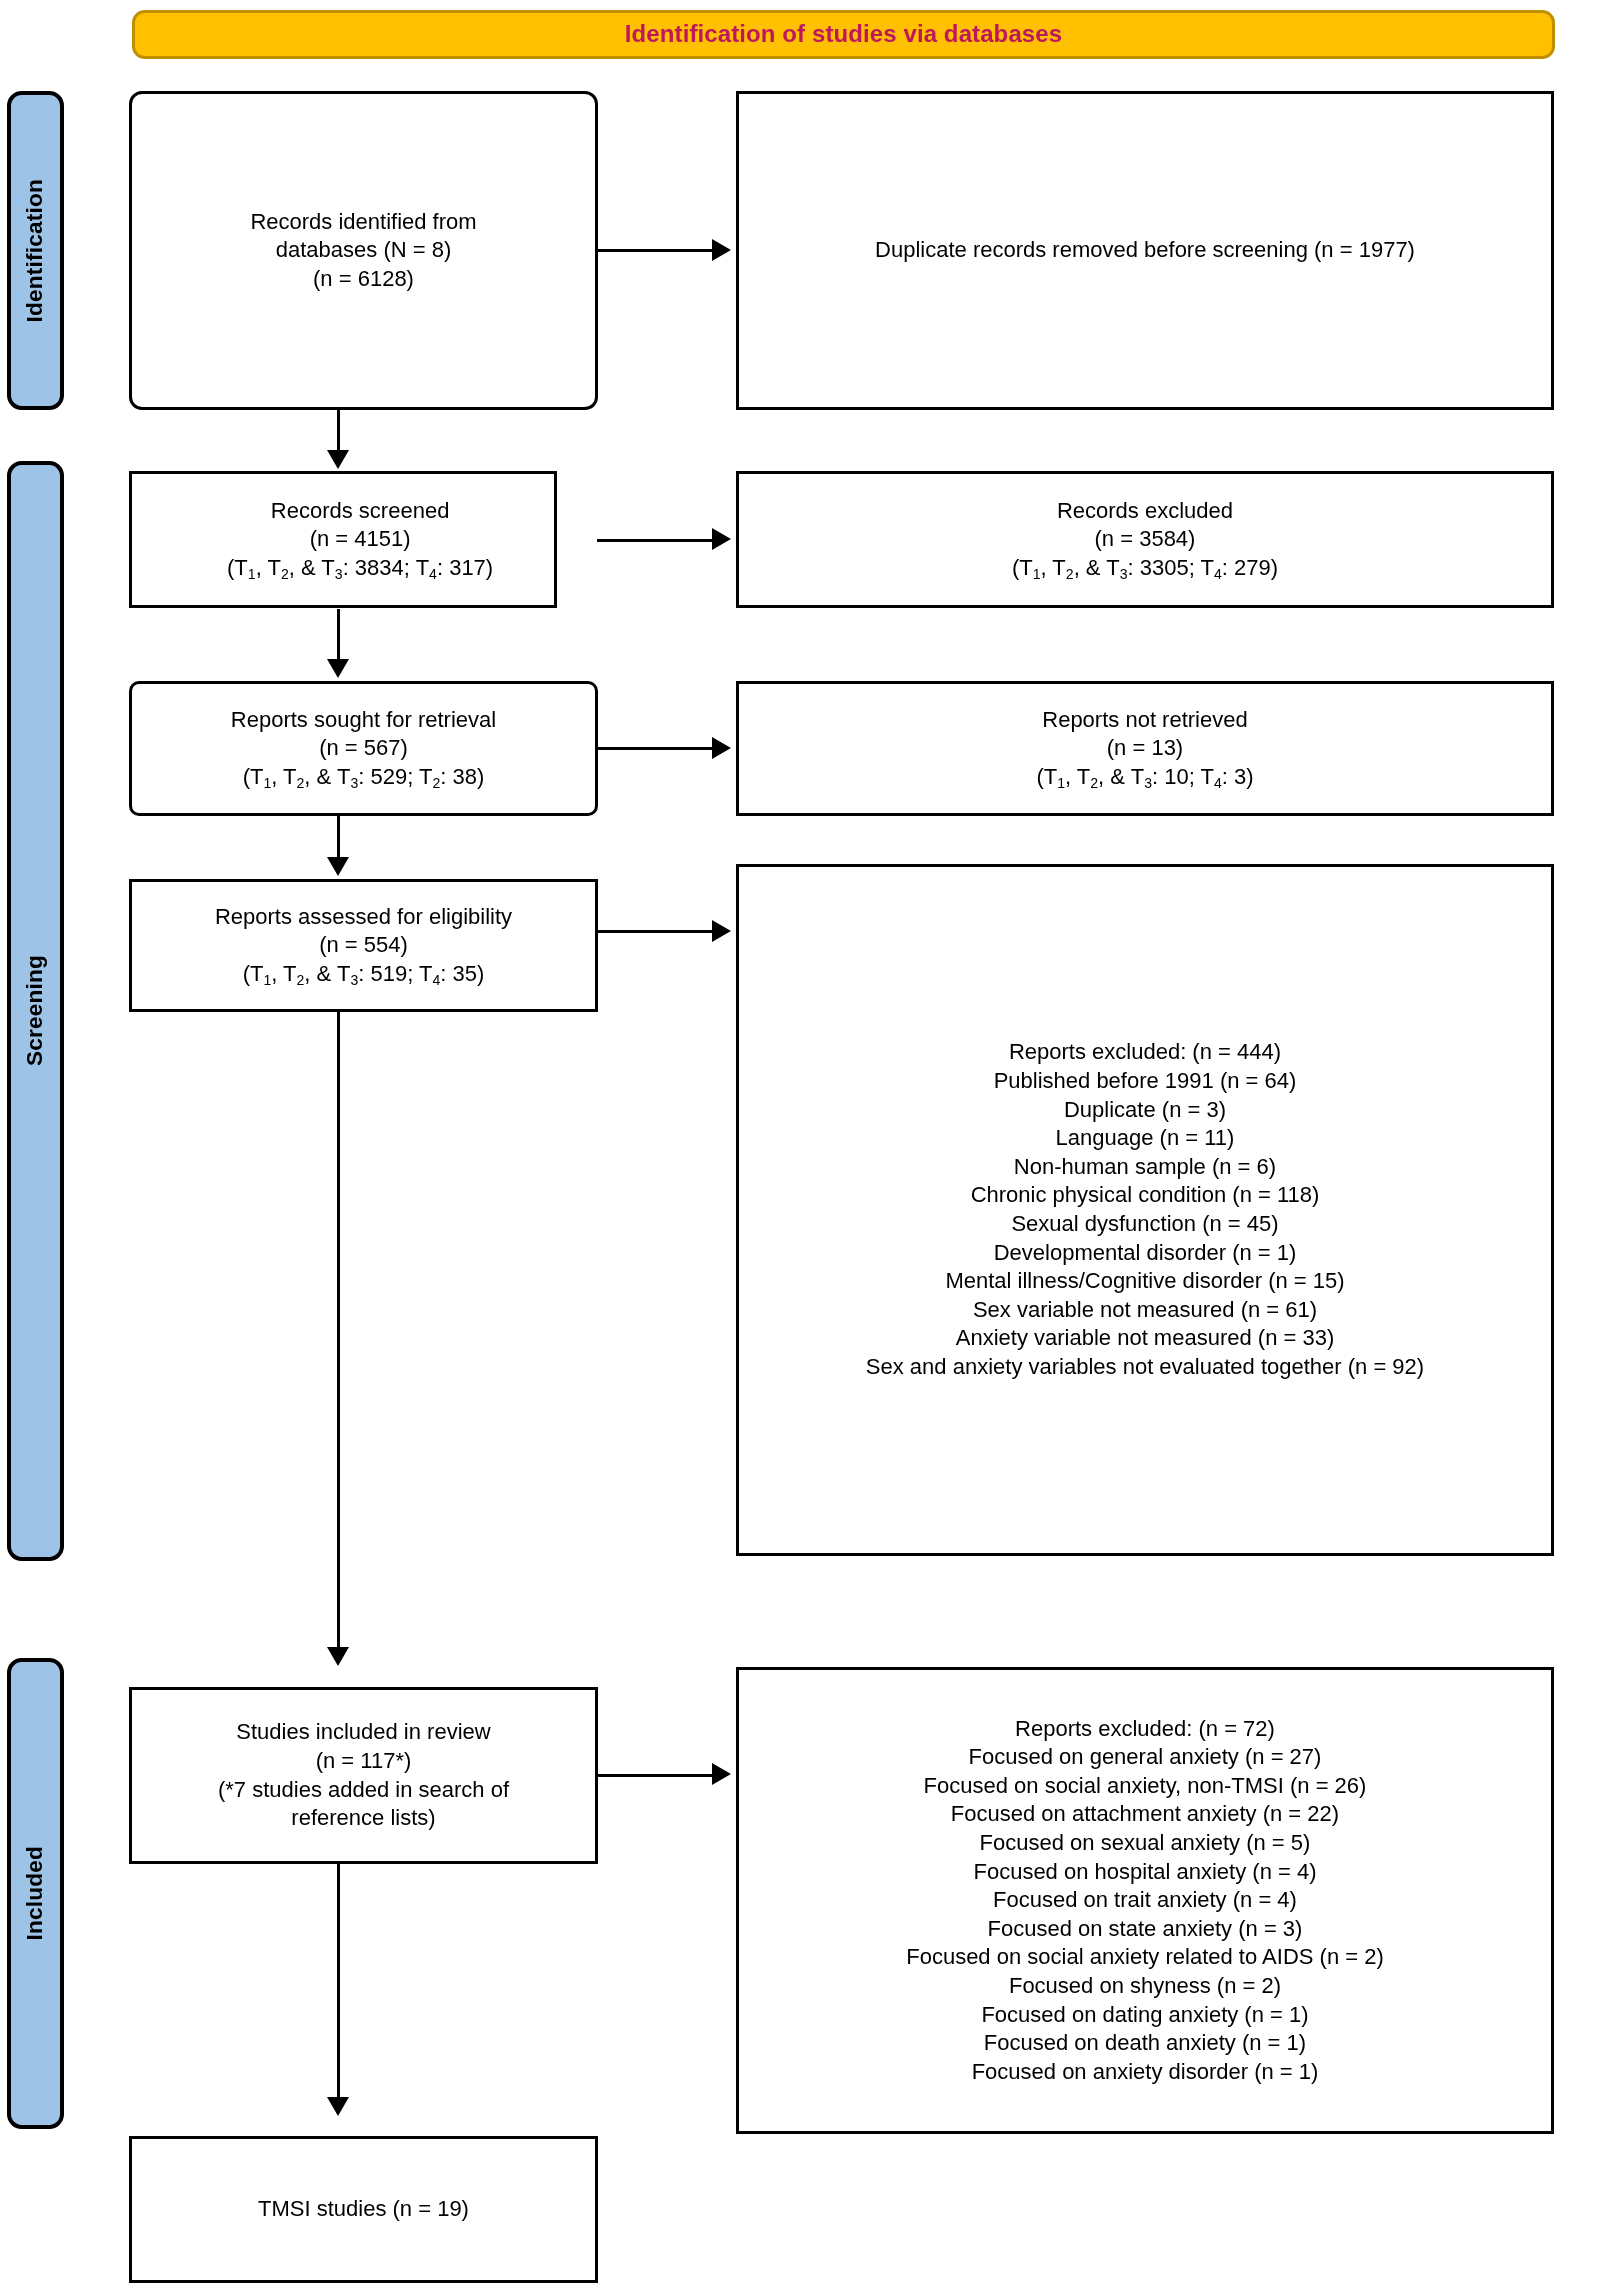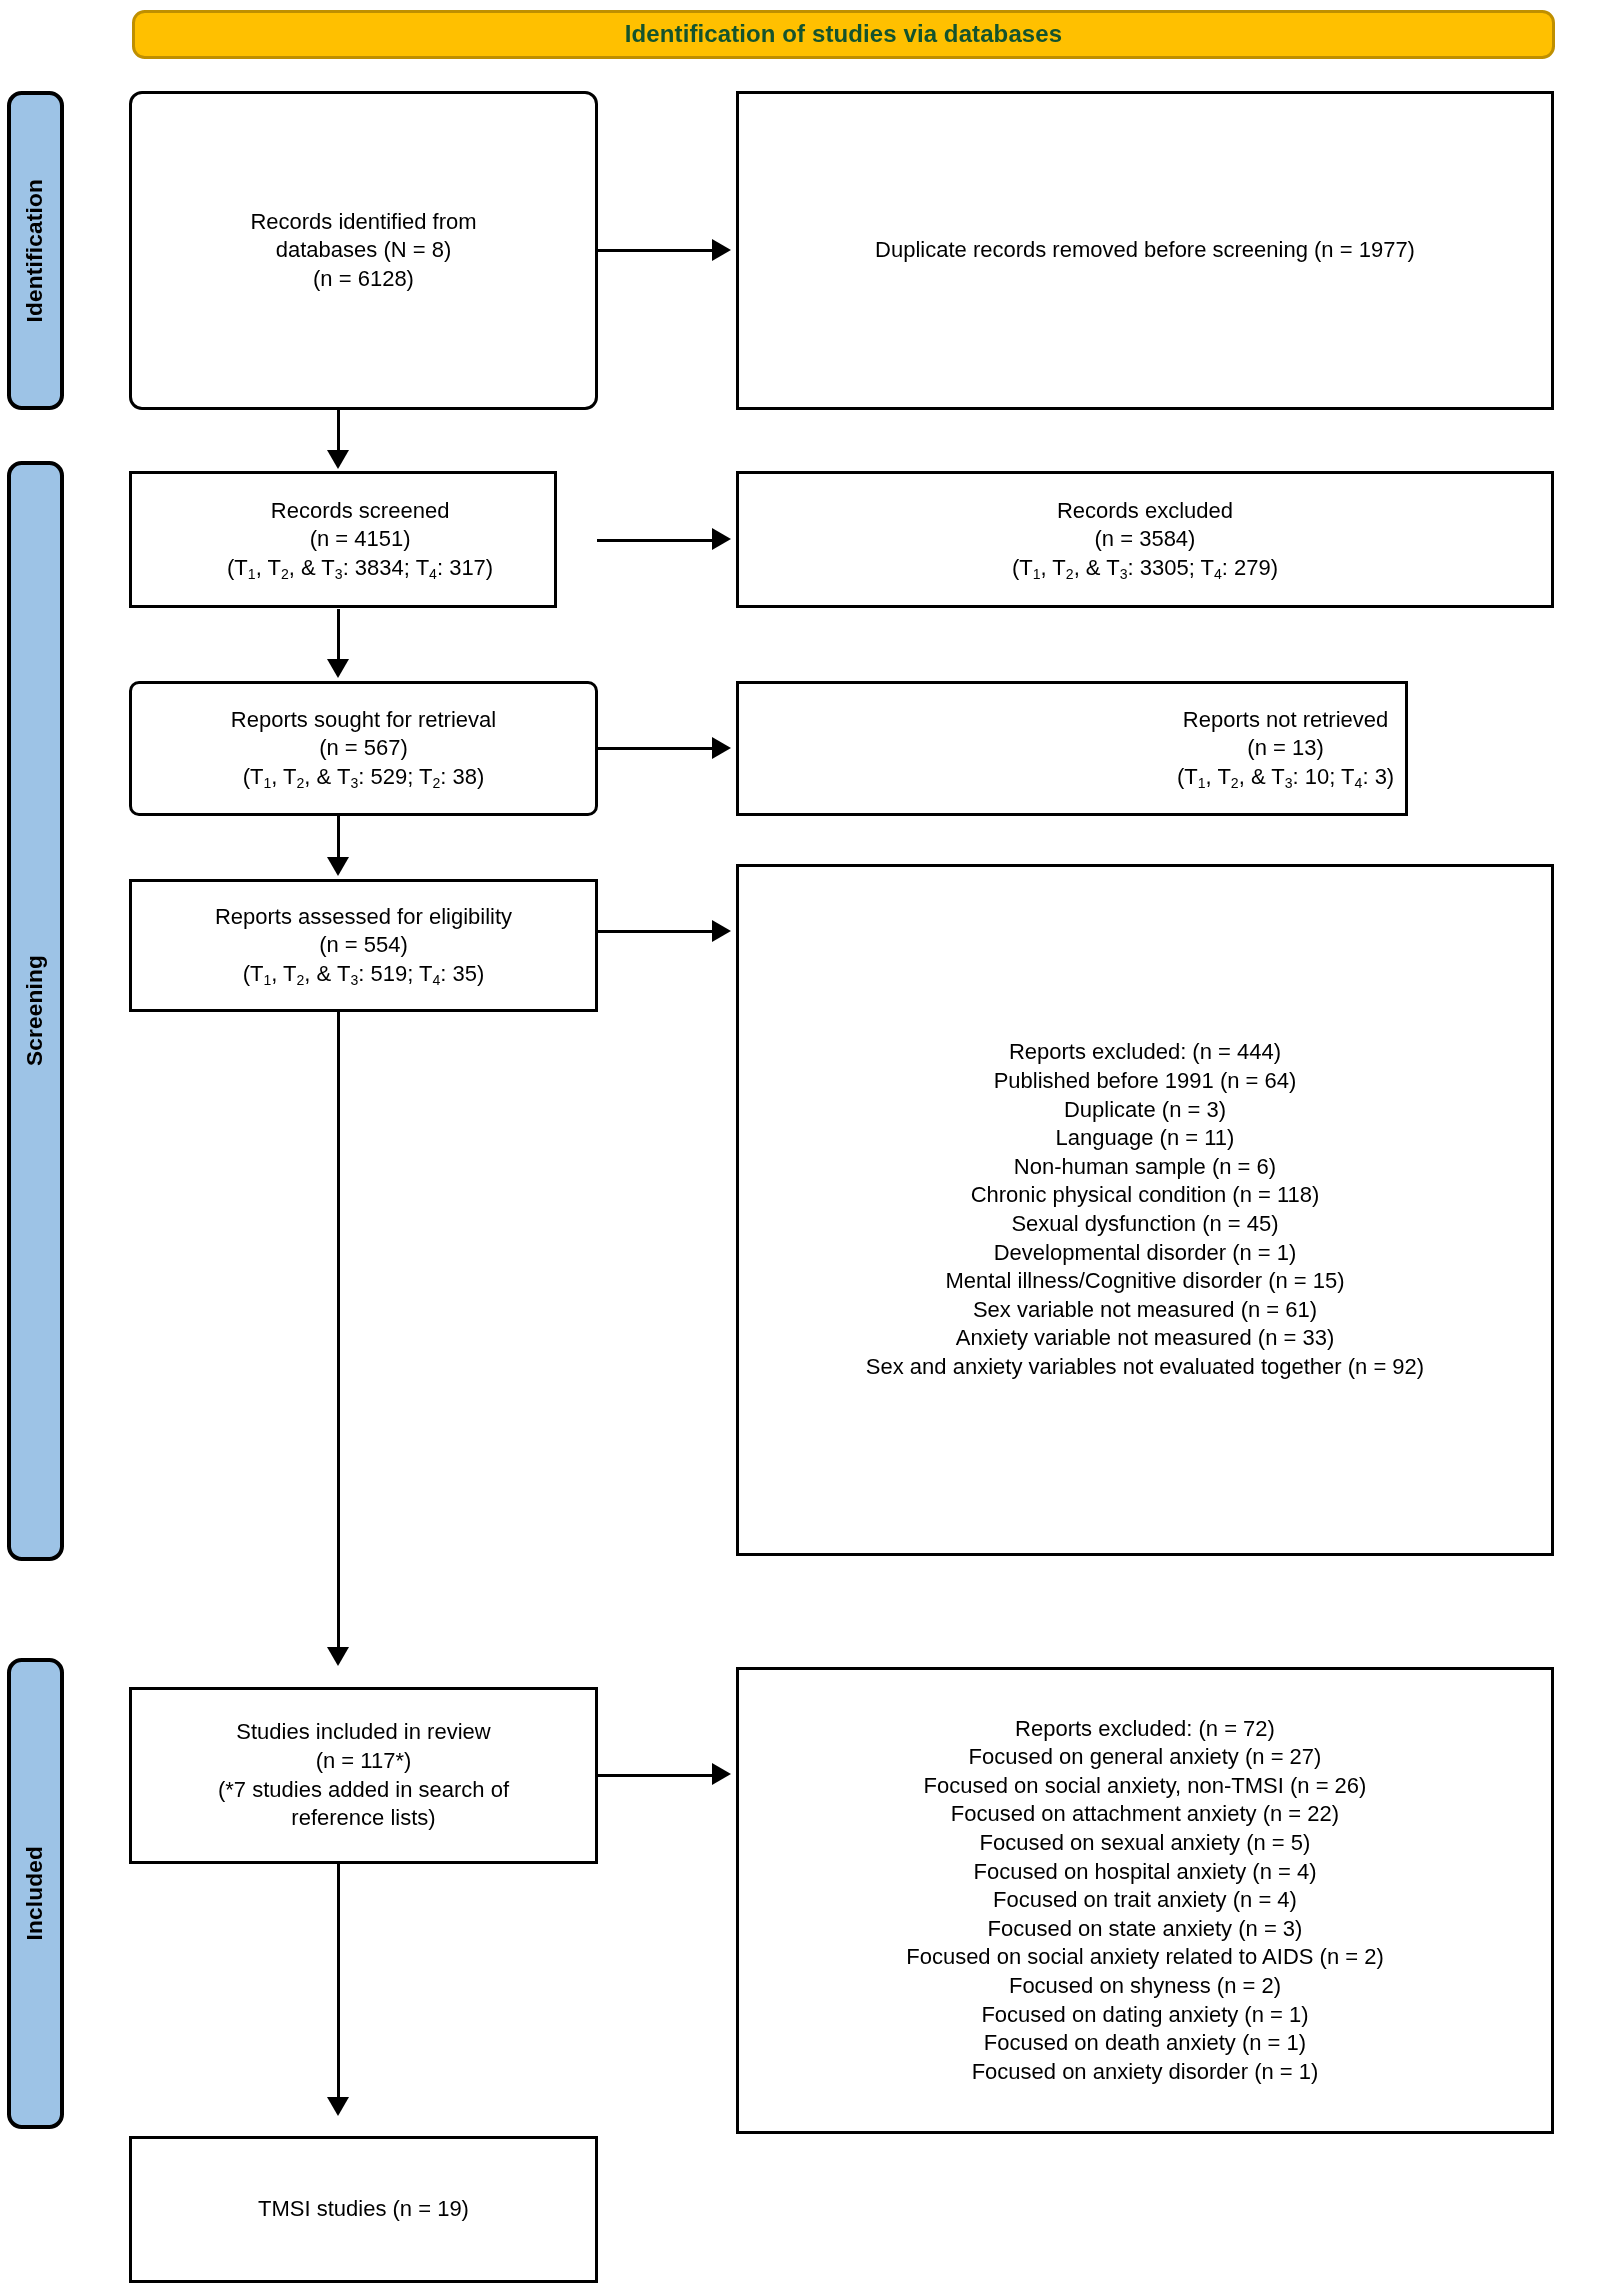--- a/index.html
+++ b/index.html
@@ -29,21 +29,21 @@
     border: 3.4px solid #BF8F00;
     border-radius: 12.8px;
     box-sizing: border-box;
     display: flex;
     align-items: center;
     justify-content: center;
   }
   .banner-text {
     font-size: 24px;
     font-weight: bold;
-    color: #14532d;
+    color: #be185d;
     letter-spacing: 0.1px;
   }
 
   
   .stage {
     position: absolute;
     background: #9DC3E6;
     border: 4.4px solid #000000;
     border-radius: 14.7px;
     box-sizing: border-box;
@@ -95,21 +95,21 @@
   #box-identified    { left: 129px; top: 91px;  width: 469px;  height: 319px; border-radius: 13px; }
   #box-screened      { left: 129px; top: 471px;  width: 428px;  height: 137px; padding-left: 45px; }
   #box-sought        { left: 129px; top: 681px; width: 469px;  height: 135px; border-radius: 10px; }
   #box-assessed      { left: 129px; top: 879px; width: 469px;  height: 133px; text-align: center; }
   #box-included      { left: 129px; top: 1687px; width: 469px;  height: 177px; }
   #box-tmsi          { left: 129px; top: 2136px; width: 469px;  height: 147px; }
 
   
   #box-duplicates    { left: 736px; top: 91px;  width: 818px; height: 319px; }
   #box-rec-excluded  { left: 736px; top: 471px;  width: 818px; height: 137px; }
-  #box-not-retrieved { left: 736px; top: 681px; width: 672px; height: 135px; justify-content: flex-end; }
+  #box-not-retrieved { left: 736px; top: 681px; width: 818px; height: 135px; }
   #box-rep-excluded  { left: 736px; top: 864px; width: 818px; height: 692px; }
   #box-rep-excluded2 { left: 736px; top: 1667px; width: 818px; height: 467px; }
 
   
   .vline {
     position: absolute;
     width: 3.4px;
     background: #000000;
   }
   .hline {

